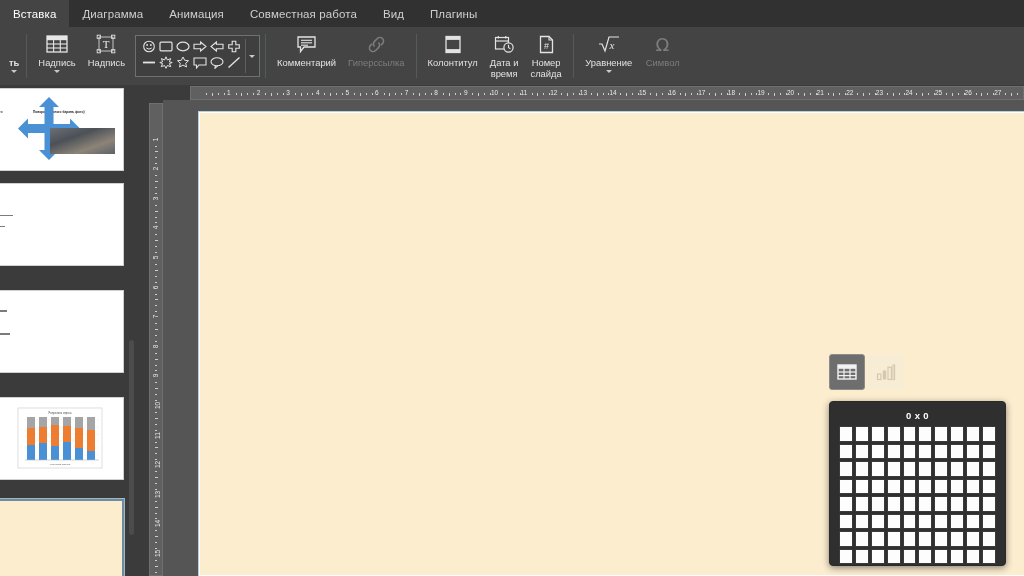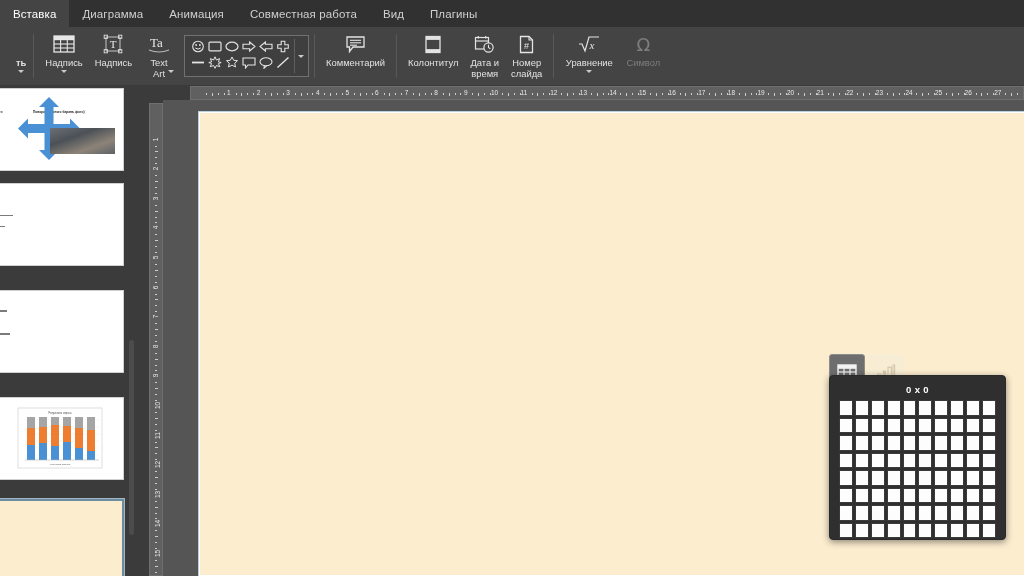--- a/index.html
+++ b/index.html
@@ -133,21 +133,21 @@
   .qbtn {
     width: 36px; height: 36px; border-radius: 3px;
     display: flex; align-items: center; justify-content: center;
     cursor: pointer;
   }
   .qbtn.active { background: #6e6e6e; border: 1px solid #8c8c8c; }
   .qbtn.ghost { background: #f4ecd9; opacity: .55; }
 
   
   .picker {
-    position: absolute; left: 829px; top: 375px;
+    position: absolute; left: 829px; top: 401px;
     width: 177px; height: 165px;
     background: #2f2f2f;
     border: 1px solid #2a2a2a;
     border-radius: 4px;
     box-shadow: 0 2px 7px rgba(0,0,0,.45);
     padding: 6px 9px 10px 9px;
   }
   .picker-label {
     text-align: center; color: #ffffff;
     font-size: 9.5px; font-weight: bold; letter-spacing: .4px;
@@ -171,21 +171,21 @@
     <div class="tab active">Вставка</div>
     <div class="tab">Диаграмма</div>
     <div class="tab">Анимация</div>
     <div class="tab">Совместная работа</div>
     <div class="tab">Вид</div>
     <div class="tab">Плагины</div>
   </div>
 
   <div class="ribbon">
 
-    <div class="ritem" style="min-width:20px;padding-left:16px;padding-right:2px;font-weight:bold;">
+    <div class="ritem" style="min-width:20px;padding-left:9px;padding-right:2px;font-weight:bold;">
       <div class="ricon"></div>
       <div class="rlabel">ть</div>
       <div class="caret"></div>
     </div>
     <div class="rsep"></div>
 
     <div class="rgroup">
 
       <div class="ritem">
         <div class="ricon">
@@ -209,31 +209,20 @@
             <text x="11" y="14" font-size="11" font-family="Liberation Serif, serif" fill="#ededed" text-anchor="middle">T</text>
             <rect x="2.2" y="1.2" width="3.2" height="3.2" fill="none" stroke="#d8d8d8" stroke-width="1"></rect>
             <rect x="16.6" y="1.2" width="3.2" height="3.2" fill="none" stroke="#d8d8d8" stroke-width="1"></rect>
             <rect x="2.2" y="15.6" width="3.2" height="3.2" fill="none" stroke="#d8d8d8" stroke-width="1"></rect>
             <rect x="16.6" y="15.6" width="3.2" height="3.2" fill="none" stroke="#d8d8d8" stroke-width="1"></rect>
           </svg>
         </div>
         <div class="rlabel">Надпись</div>
       </div>
 
-      <div class="ritem" style="min-width:30px;">
-        <div class="ricon">
-          <svg width="24" height="20" viewBox="0 0 24 20">
-            <text x="3" y="13" font-size="13" font-family="Liberation Serif, serif" fill="#e6e6e6">Ta</text>
-            <path d="M2 16 Q12 20 22 16" fill="none" stroke="#b9b9b9" stroke-width="1.1"></path>
-          </svg>
-        </div>
-        <div class="rlabel">Text
-Art</div>
-        <div class="caret" style="margin-top:-9px;margin-left:24px;"></div>
-      </div>
 
 
     </div>
 
     <div class="shapegal">
       <div class="shapegrid">
         <span>
           <svg width="14" height="13" viewBox="0 0 14 13">
               <circle cx="7" cy="6.5" r="5.3" fill="none" stroke="#e3e3e3" stroke-width="1.1"></circle>
               <circle cx="5.1" cy="5" r=".9" fill="#e3e3e3"></circle>
@@ -309,20 +298,29 @@
       <div class="ritem" style="min-width:66px;">
         <div class="ricon">
           <svg width="21" height="19" viewBox="0 0 21 19">
             <path d="M2 2 H19 V12 H8 L4.5 16.5 V12 H2 Z" fill="none" stroke="#e3e3e3" stroke-width="1.3"></path>
             <line x1="5" y1="5.3" x2="16" y2="5.3" stroke="#e3e3e3" stroke-width="1.1"></line>
             <line x1="5" y1="7.8" x2="16" y2="7.8" stroke="#e3e3e3" stroke-width="1.1"></line>
             <line x1="5" y1="10.2" x2="12" y2="10.2" stroke="#e3e3e3" stroke-width="1.1"></line>
           </svg>
         </div>
         <div class="rlabel">Комментарий</div>
+      </div>
+      <div class="ritem disabled" style="min-width:62px;">
+        <div class="ricon">
+          <svg width="21" height="19" viewBox="0 0 21 19">
+            <path d="M8.5 11.5 A3.6 3.6 0 0 1 8.5 6.4 L11.4 3.5 A3.6 3.6 0 0 1 16.5 8.6 L14.8 10.3" fill="none" stroke="#cdcdcd" stroke-width="1.5"></path>
+            <path d="M12.5 7.5 A3.6 3.6 0 0 1 12.5 12.6 L9.6 15.5 A3.6 3.6 0 0 1 4.5 10.4 L6.2 8.7" fill="none" stroke="#cdcdcd" stroke-width="1.5"></path>
+          </svg>
+        </div>
+        <div class="rlabel">Гиперссылка</div>
       </div>
     </div>
 
     <div class="rsep"></div>
 
     <div class="rgroup">
       <div class="ritem" style="min-width:58px;">
         <div class="ricon">
           <svg width="20" height="19" viewBox="0 0 20 19">
             <rect x="3" y="1.5" width="14" height="16" fill="none" stroke="#e3e3e3" stroke-width="1.3"></rect>

